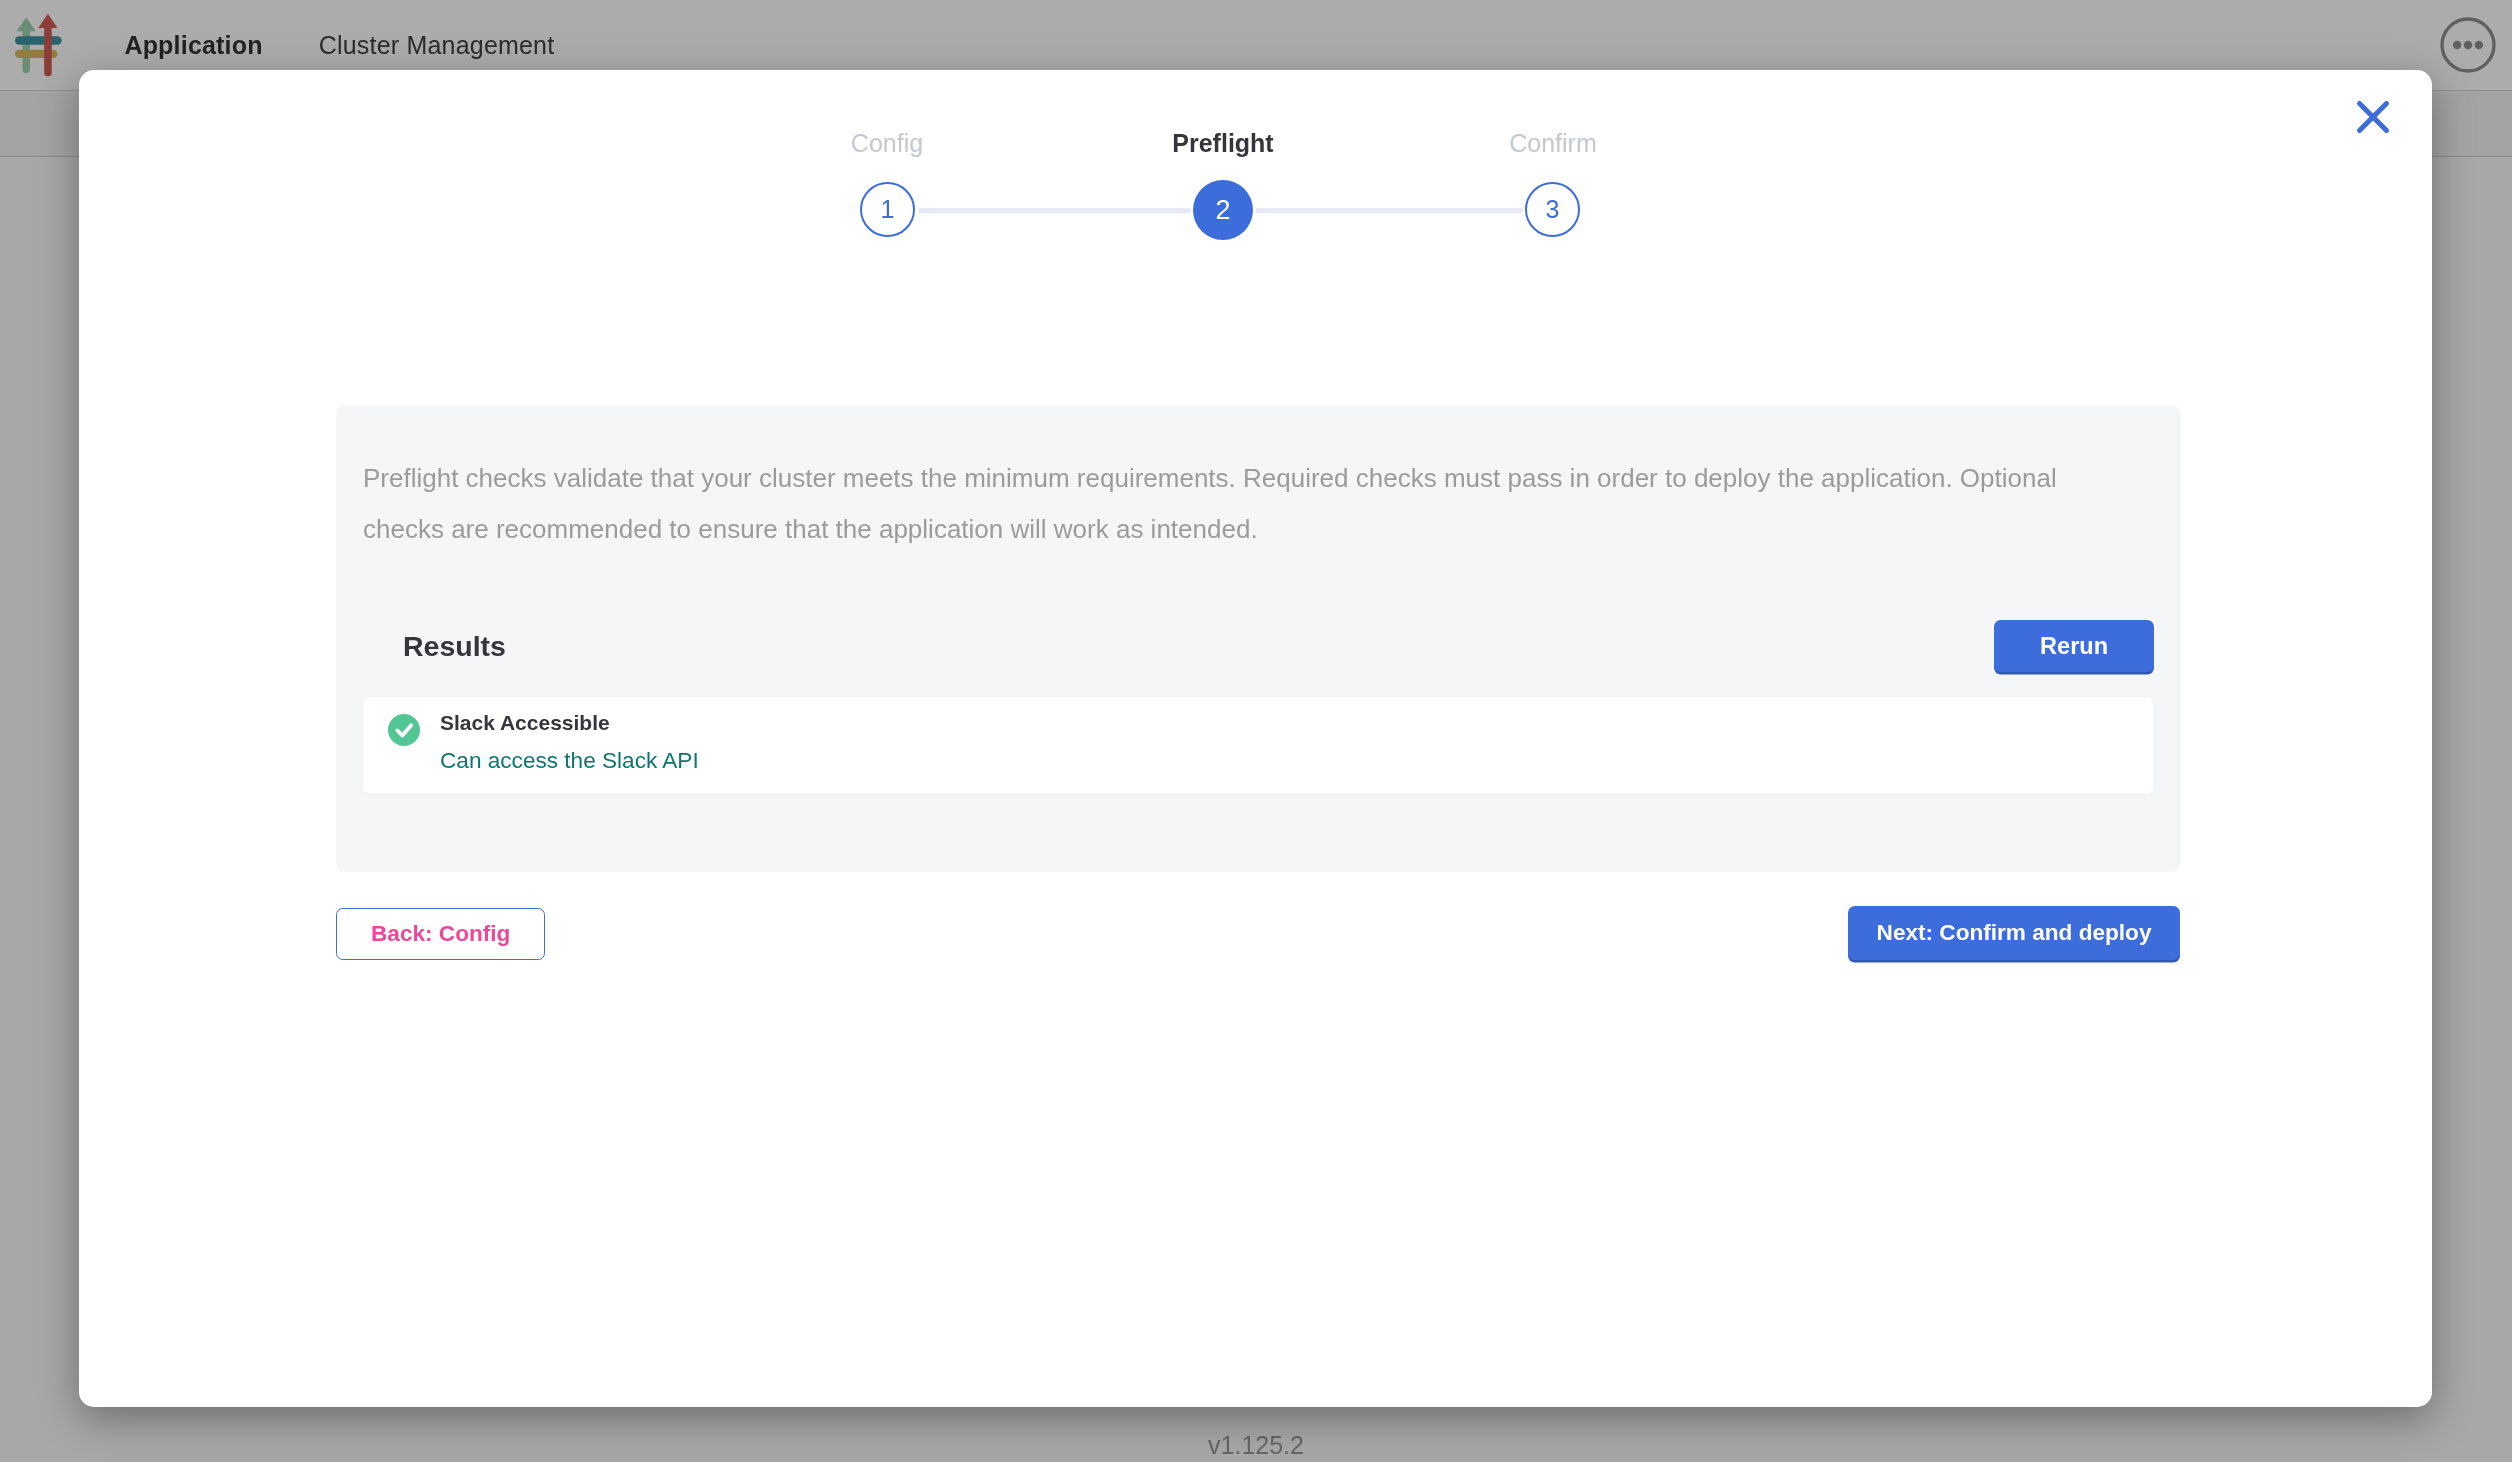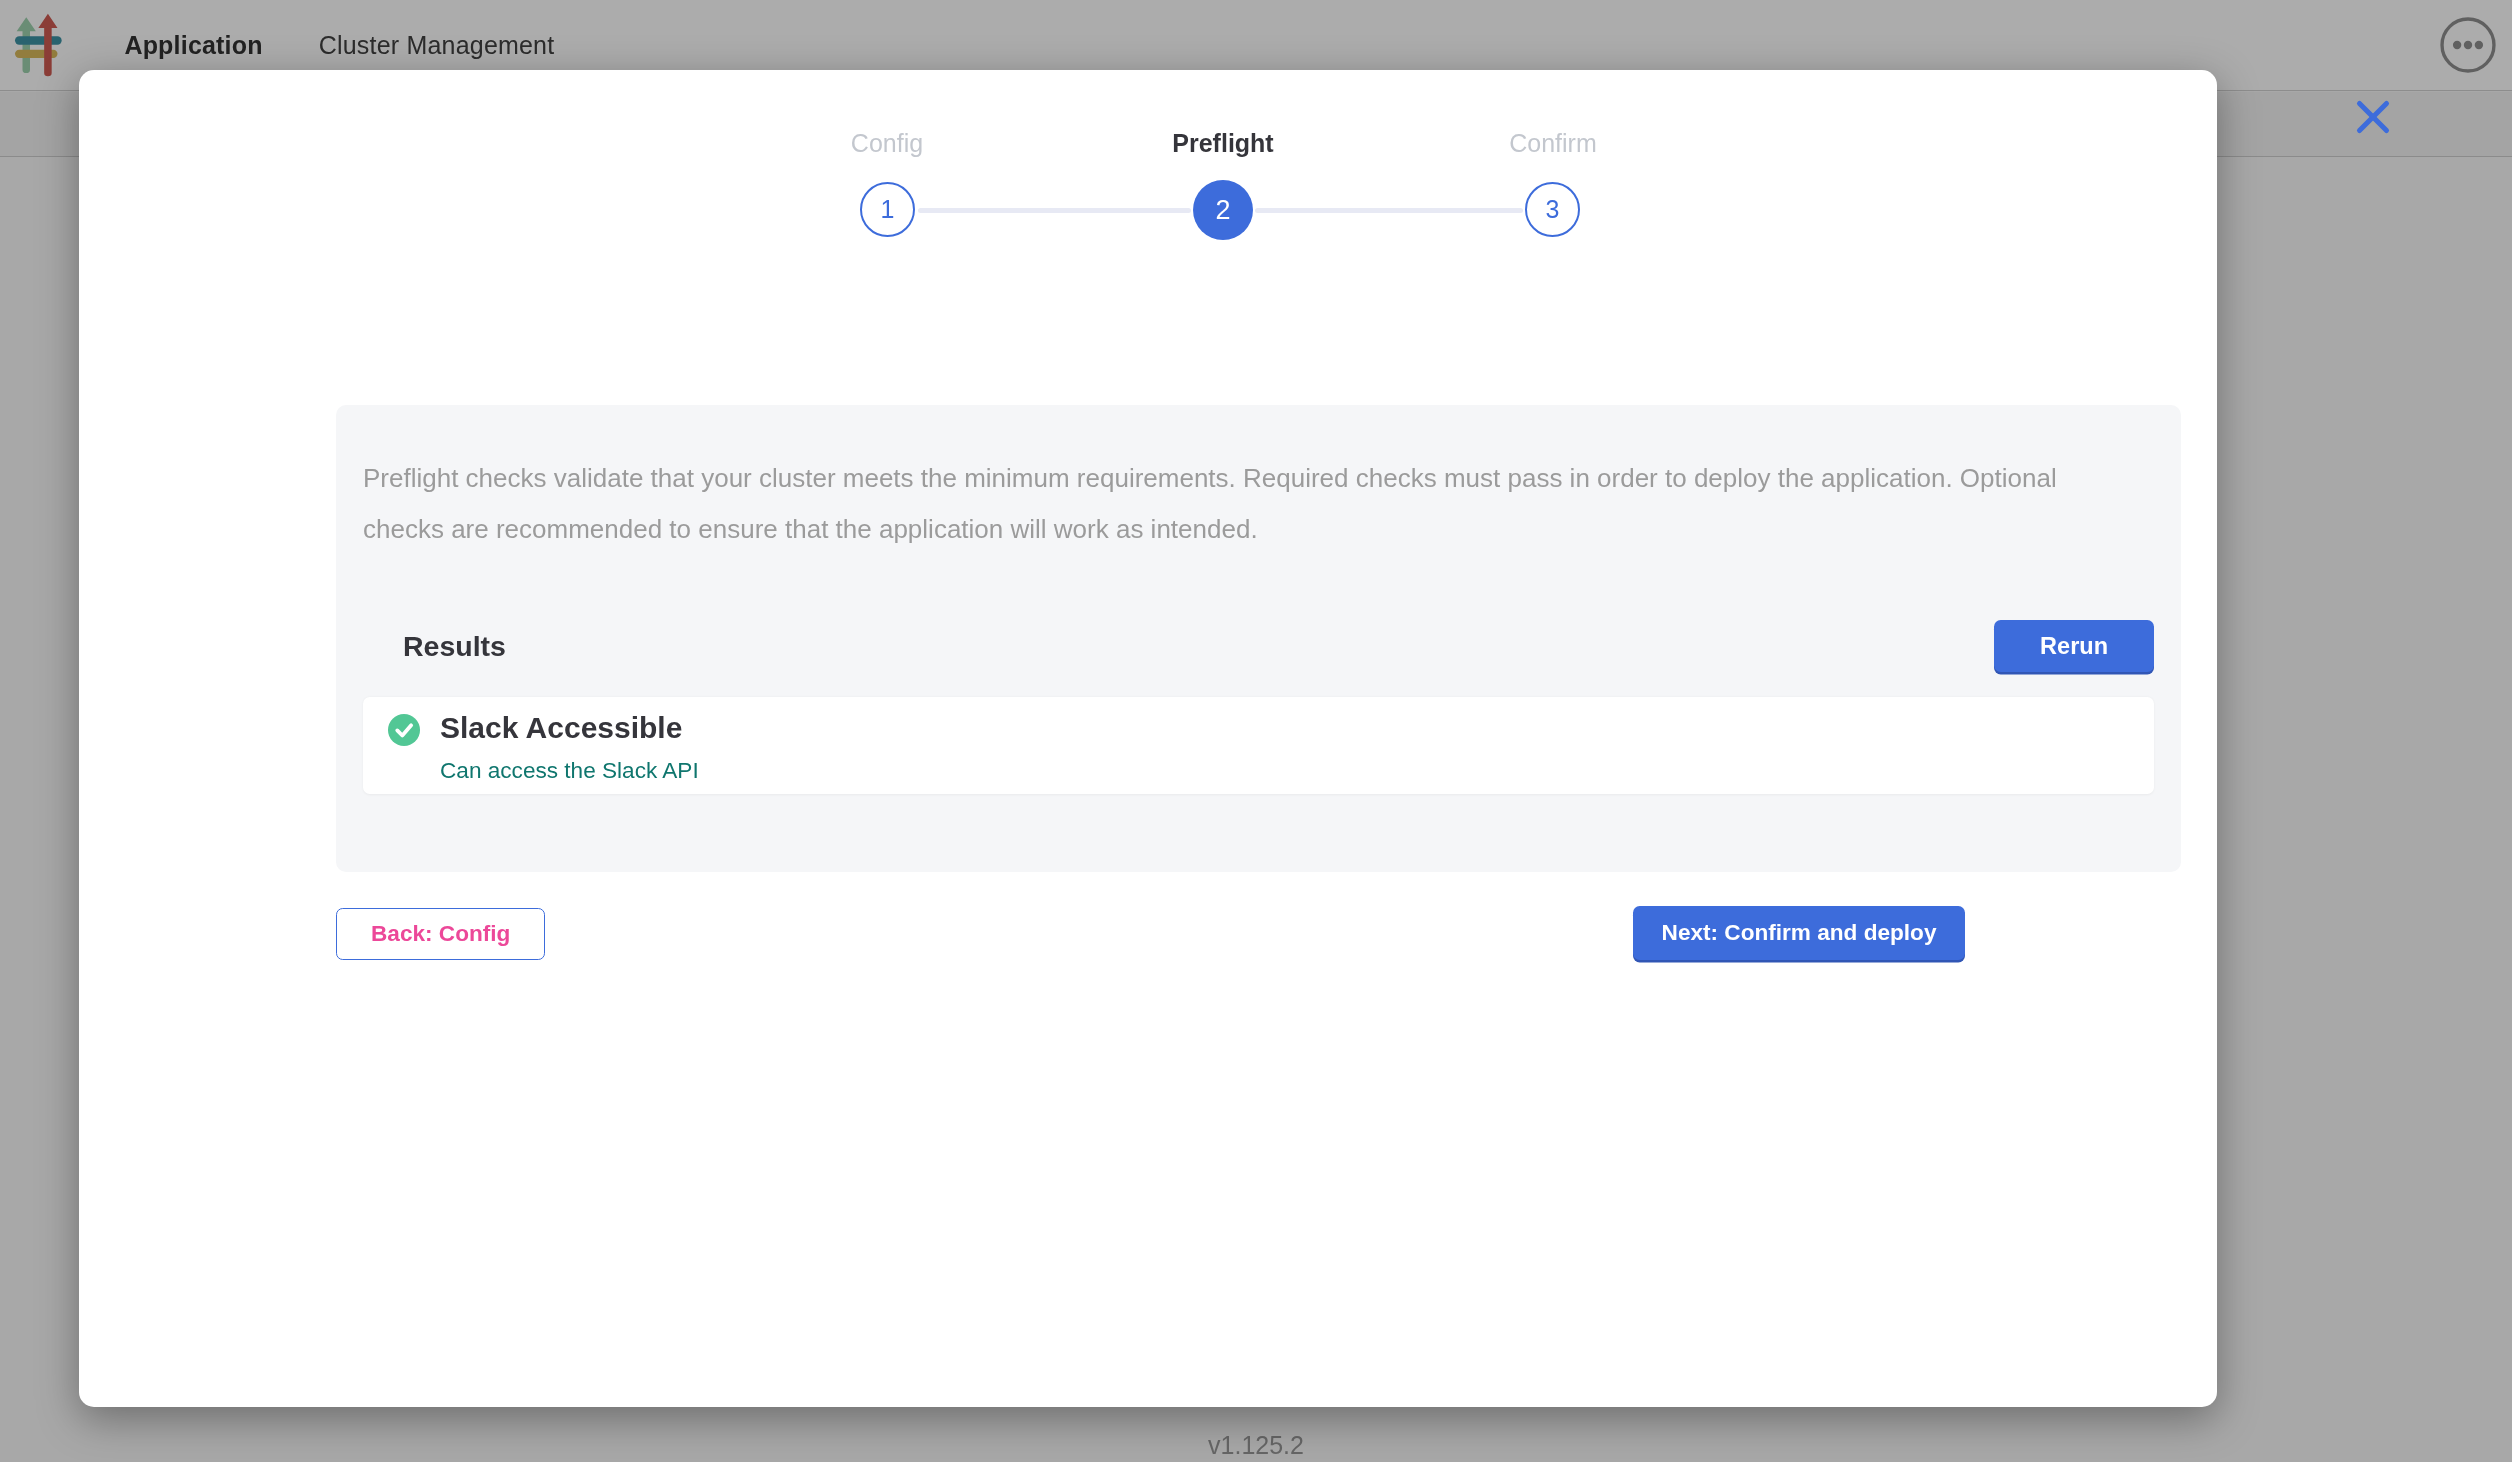--- a/index.html
+++ b/index.html
@@ -32,21 +32,21 @@
     background:#f3f3f3; border-bottom:1.7px solid #cfcfcf;
   }
   .footer-version {
     position:absolute; left:0; top:1431px; width:2512px;
     text-align:center; font-size:25px; color:#989898;
   }
 
   
   .overlay { position:absolute; inset:0; background:rgba(0,0,0,0.325); z-index:10; }
   .modal {
-    position:absolute; left:79px; top:70px; width:2138px; height:1337px;
+    position:absolute; left:79px; top:70px; width:2353px; height:1337px;
     background:#ffffff; border-radius:15px; z-index:20;
     box-shadow:0 11.7px 42px rgba(0,0,0,0.35);
   }
   .close-btn {
     position:absolute; left:2267px; top:20px; width:54px; height:54px;
     background:transparent; border:none; cursor:pointer; padding:0;
   }
 
   
   .step-label {
@@ -97,21 +97,21 @@
     font-family:"Liberation Sans", sans-serif; font-weight:700; cursor:pointer;
     box-shadow:0 2.5px 0 #3156b5;
   }
   .rerun { height:52px; padding:0 46px; font-size:23.5px; }
   .check-card {
     margin-top:25px; height:97px; background:#ffffff; border-radius:6.7px;
     box-shadow:0 0.8px 2.5px rgba(0,0,0,0.05);
     display:flex; align-items:flex-start; padding:13.4px 0 0 25px;
   }
   .check-icon { width:32px; height:32px; margin:3.4px 20px 0 0; flex:0 0 auto; }
-  .check-title { font-size:30px; font-weight:700; color:#35353b; }
+  .check-title { font-size:21px; font-weight:700; color:#35353b; }
   .check-detail { margin-top:13.4px; font-size:22.6px; color:#0f766e; }
 
   
   .btn-outline {
     position:absolute; left:257px; top:838px; height:52px; padding:0 34px;
     background:#ffffff; border:1.7px solid #3d6cdb; border-radius:6.7px;
     color:#ec4899; font-size:22.6px; font-weight:700; cursor:pointer;
     font-family:"Liberation Sans", sans-serif;
   }
   .btn-next {

